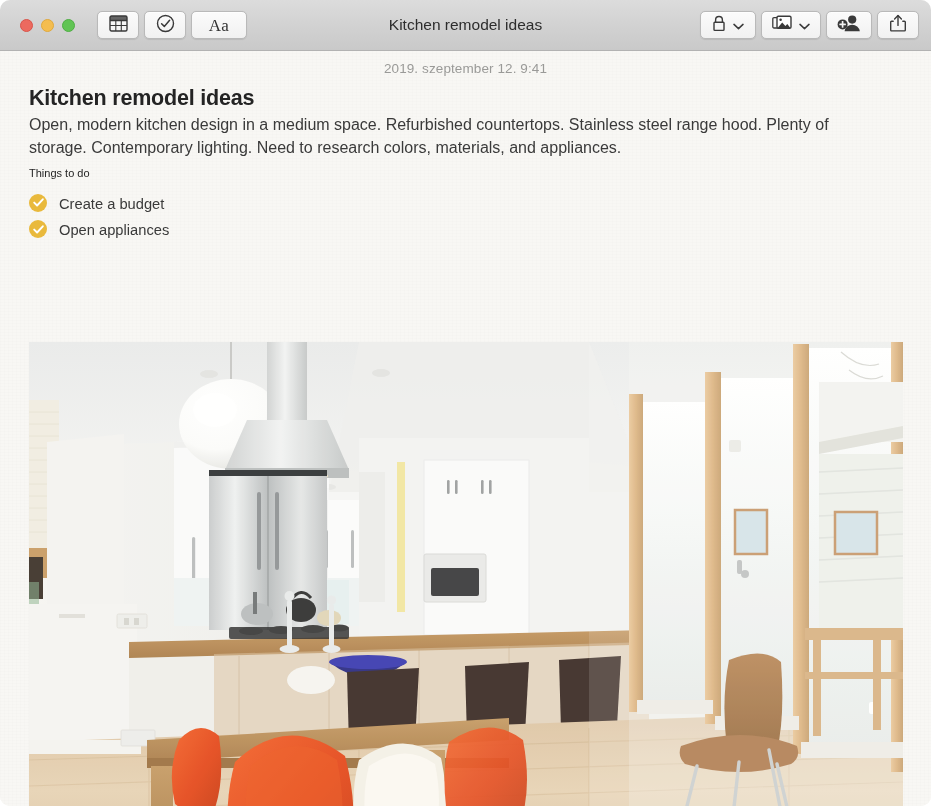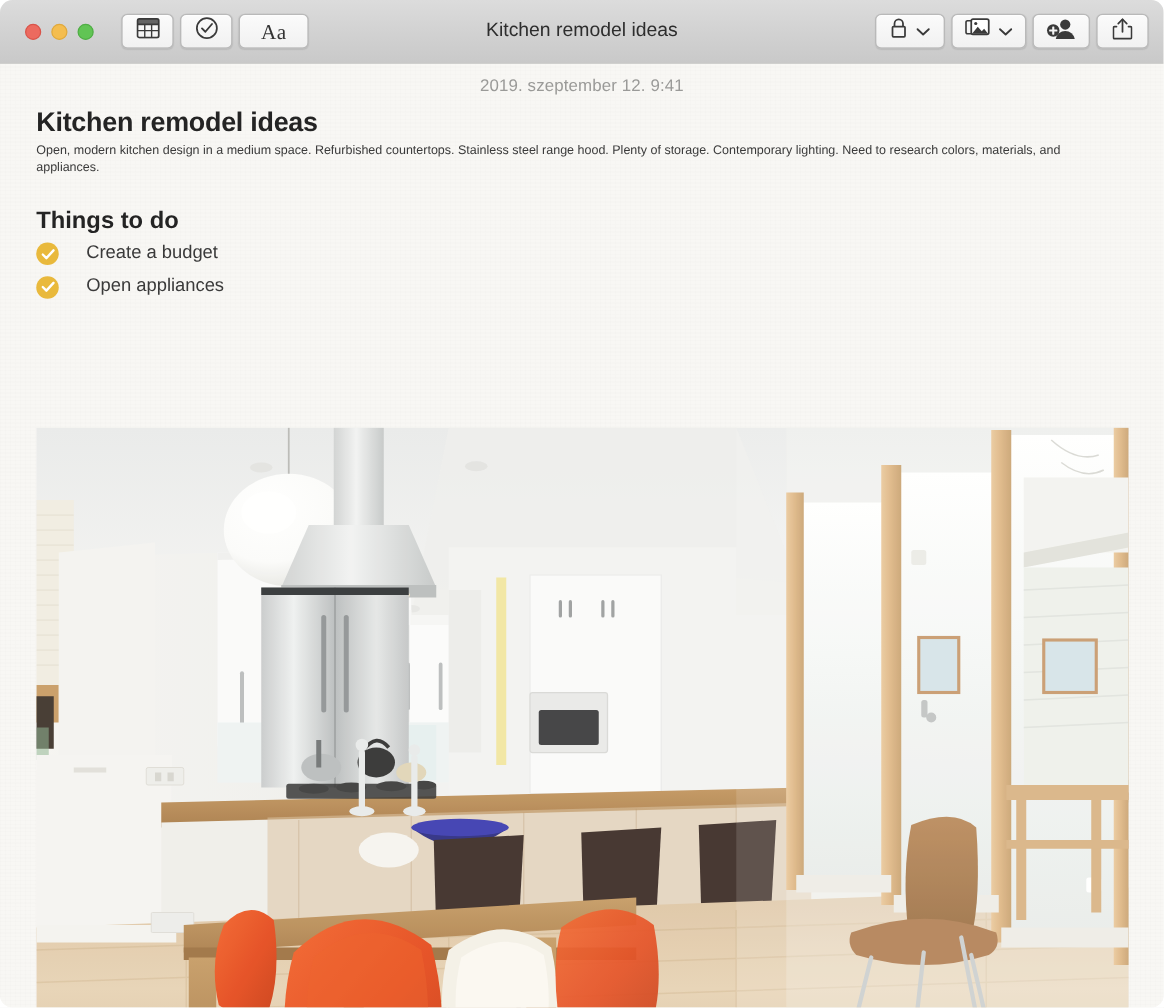--- a/index.html
+++ b/index.html
@@ -111,40 +111,40 @@
 
   .note-title {
     font-size: 21.5px;
     font-weight: bold;
     color: #242424;
     letter-spacing: -0.2px;
     margin-bottom: 3px;
   }
 
   .note-body {
-    font-size: 10px;
+    font-size: 16px;
     line-height: 1.42;
     color: #3a3a3a;
     max-width: 838px;
   }
 
   .section-head {
-    font-size: 19px;
-    font-weight: bold;
+    font-size: 11px;
+    font-weight: normal;
     color: #242424;
-    margin-top: 24px;
+    margin-top: 8px;
     margin-bottom: 6px;
   }
 
   .todo-list { list-style: none; }
 
   .todo-item {
     display: flex;
-    align-items: flex-start;
-    gap: 22px;
+    align-items: flex-end;
+    gap: 12px;
     height: 26.5px;
   }
 
   .checkbox {
     width: 18px; height: 18px;
     border-radius: 50%;
     flex: 0 0 18px;
     display: flex;
     align-items: center;
     justify-content: center;

